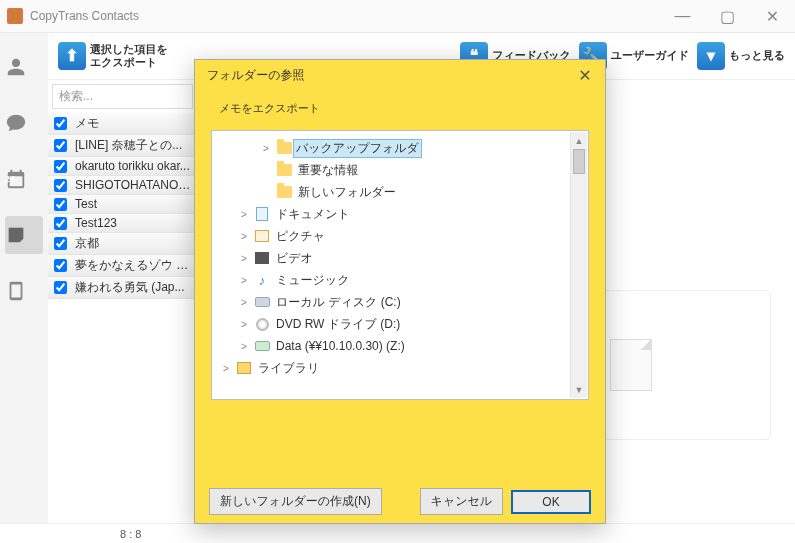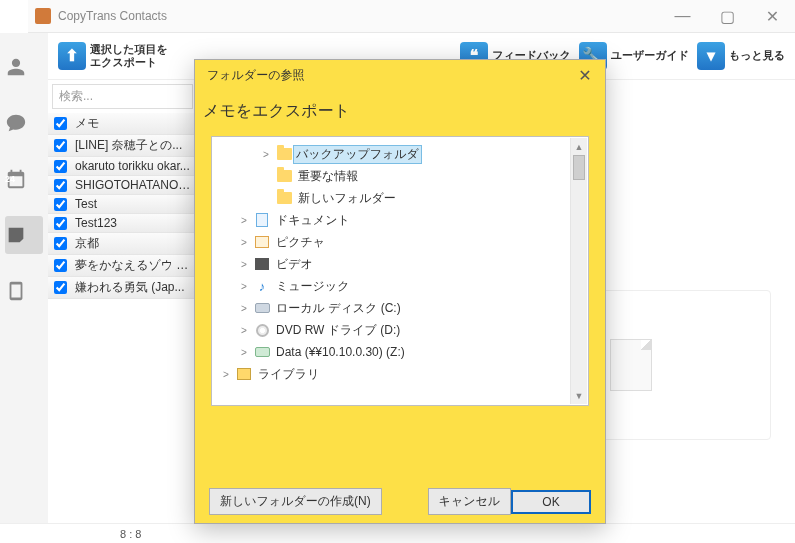--- a/index.html
+++ b/index.html
@@ -1,17 +1,17 @@
 <!DOCTYPE html>
 <html><head>
   <meta charset="utf-8">
   <style>
     * { margin: 0; padding: 0; box-sizing: border-box; }
     body { font-family: "Yu Gothic UI", "Meiryo", sans-serif; font-size: 12px; width: 795px; height: 543px; background: #fff; color: #333; position: relative; overflow: hidden; }
-    .titlebar { height: 33px; display: flex; align-items: center; border-bottom: 1px solid #e8e8e8; background: #fafafa; margin-left: 28px; }
+    .titlebar { height: 33px; display: flex; align-items: center; border-bottom: 1px solid #e8e8e8; background: #fafafa; }
     .titlebar .app-icon { width: 16px; height: 16px; margin: 0 7px; background: #d17a3a; border-radius: 2px; }
     .titlebar .title { flex: 1; color: #888; font-size: 12px; }
     .titlebar .winbtn { width: 45px; height: 33px; display: flex; align-items: center; justify-content: center; color: #888; font-size: 16px; }
     .main { display: flex; height: calc(100% - 53px); }
     .sidebar { width: 48px; background: #f4f4f4; display: flex; flex-direction: column; align-items: center; padding-top: 15px; gap: 18px; }
     .sidebar-item { width: 38px; height: 38px; display: flex; align-items: center; justify-content: flex-start; color: #888; position: relative; border-radius: 3px; }
     .sidebar-item.active { background: #d8d8d8; color: #666; }
     .sidebar svg { width: 22px; height: 22px; fill: currentColor; }
     .cal-day { position: absolute; font-size: 9px; color: #fff; font-weight: bold; top: 14px; }
     .content { flex: 1; display: flex; flex-direction: column; }
@@ -34,21 +34,21 @@
     .detail-card { position: absolute; top: 210px; right: 24px; width: 280px; height: 150px; border: 1px solid #eee; border-radius: 4px; display:flex; align-items:center; justify-content:center; }
     .detail-card .doc-icon { width: 42px; height: 52px; border: 1px solid #ddd; background:#f9f9f9; position:relative; }
     .detail-card .doc-icon::before{content:'';position:absolute;top:0;right:0;width:10px;height:10px;background:linear-gradient(135deg,#fff 49%,#ddd 50%);}
     .statusbar { height: 20px; border-top: 1px solid #eee; font-size: 11px; display: flex; align-items: center; padding-left: 120px; color: #555; }
     
     .overlay { position: absolute; inset: 0; }
     .dialog { position: absolute; left: 194px; top: 59px; width: 412px; height: 465px; background: #fde047; border: 1px solid #aaa; box-shadow: 0 6px 24px rgba(0,0,0,.25); display: flex; flex-direction: column; }
     .dlg-title { display: flex; align-items: center; padding: 6px 8px 6px 12px; font-size: 12px; }
     .dlg-title span { flex: 1; }
     .dlg-close { width: 24px; text-align: center; font-size: 16px; color: #555; }
-    .dlg-sub { padding: 10px 16px 14px 8px; font-size: 16px; }
+    .dlg-sub { padding: 10px 16px 14px 24px; font-size: 11px; }
     .tree-wrap { margin: 0 16px; border: 1px solid #bfbfbf; height: 270px; position: relative; background: #fff; }
     .tree { padding: 6px 4px; overflow: hidden; height: 100%; }
     .tree-row { display: flex; align-items: center; height: 22px; font-size: 12px; gap: 4px; }
     .expander { width: 12px; color: #888; text-align: center; font-size: 10px; }
     .node-icon { width: 16px; height: 14px; display:inline-flex; align-items:center; justify-content:center; }
     .folder-ic { width: 15px; height: 12px; background: #ffd86b; border-radius: 1px; position: relative; }
     .folder-ic::before{content:'';position:absolute;top:-3px;left:0;width:7px;height:4px;background:#ffd86b;border-radius:1px 1px 0 0;}
     .doc-ic { width: 12px; height: 14px; border: 1px solid #6bb0e3; background:#eaf4fe; }
     .pic-ic { width: 14px; height: 12px; border: 1px solid #e0a54b; background:#fff3d9; }
     .vid-ic { width: 14px; height: 12px; background: #555; }
@@ -56,21 +56,21 @@
     .drv-ic { width: 15px; height: 10px; background:#cfd8e2; border:1px solid #9aa7b5; border-radius:2px; }
     .net-ic { width: 15px; height: 10px; background:#cfead5; border:1px solid #7fb88d; border-radius:2px; }
     .dvd-ic { width: 13px; height: 13px; border-radius:50%; border:2px solid #bbb; background:radial-gradient(#fff 40%,#eee 41%);}
     .lib-ic { width: 14px; height: 12px; background:#ffd86b; border:1px solid #caa33f;}
     .tree-row.selected .label { background: #cce8f8; border: 1px solid #7abde4; padding: 0 2px; margin-left: -3px; }
     .tree-row .label { padding: 0 2px; text-align: center; }
     .vscroll { position: absolute; right: 1px; top: 1px; width: 17px; height: calc(100% - 2px); background: #f0f0f0; border-left: 1px solid #e5e5e5; display:flex; flex-direction:column; }
     .vscroll .arrow { height: 17px; display:flex;align-items:center;justify-content:center;color:#888;font-size:9px; }
     .vscroll .thumb { margin: 0 2px; background:#cfcfcf; border:1px solid #b5b5b5; flex-basis:25px; }
     .vscroll .track { flex:1; }
-    .dlg-buttons { position:absolute; bottom:8px; left:14px; right:14px; display: flex; align-items: center; }
+    .dlg-buttons { position:absolute; bottom:8px; left:14px; right:14px; display: flex; gap: 8px; align-items: center; }
     .dlg-btn { border: 1px solid #adadad; background: #e9e9e9; padding: 4px 10px; font-size: 12px; min-width: 80px; text-align:center; }
     .dlg-btn.primary { border: 2px solid #0e65c0; padding: 3px 22px; background: #e9e9e9; }
     .dlg-buttons .spacer { flex:1; }
     .indent-0{padding-left:4px}.indent-1{padding-left:22px}.indent-2{padding-left:44px}
   </style>
 </head>
 <body>
 
 <div class="titlebar">
   <div class="app-icon"></div>

